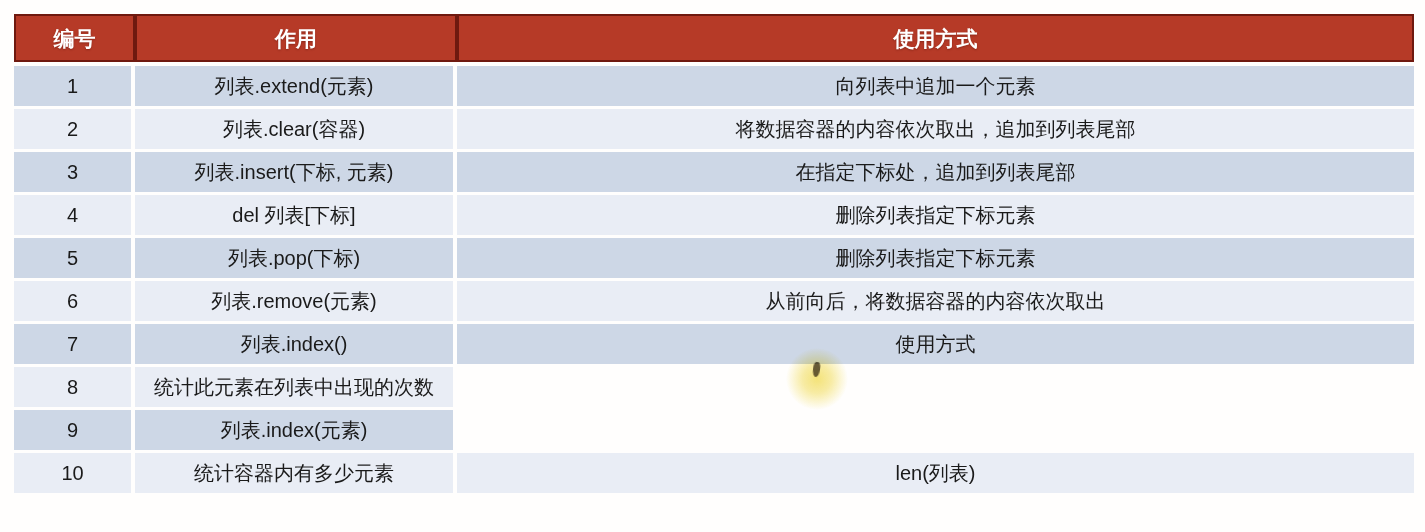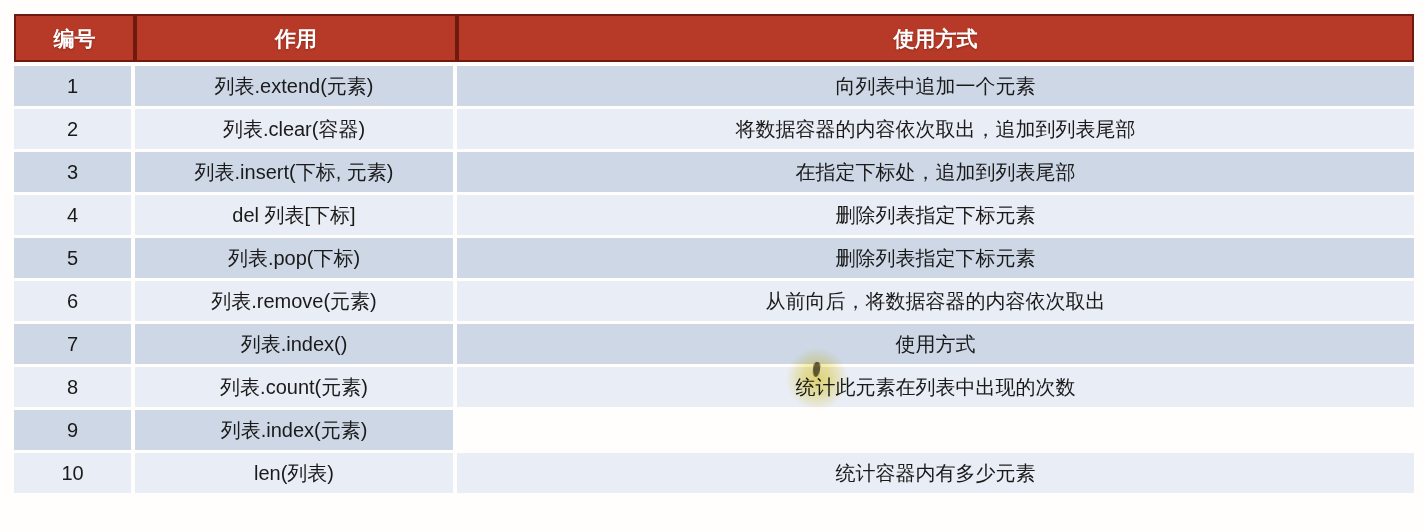--- a/index.html
+++ b/index.html
@@ -127,33 +127,32 @@
     </div>
 
     <div class="row body odd">
       <div class="cell num">7</div>
       <div class="cell usage">列表.index()</div>
       <div class="cell effect">使用方式</div>
     </div>
 
     <div class="row body even">
       <div class="cell num">8</div>
-      <div class="cell usage">列表.count(元素)</div>
       <div class="cell effect">统计此元素在列表中出现的次数</div>
     </div>
 
     <div class="row body odd">
       <div class="cell num">9</div>
       <div class="cell usage">列表.index(元素)</div>
     </div>
 
     <div class="row body even">
       <div class="cell num">10</div>
+      <div class="cell effect">统计容器内有多少元素</div>
       <div class="cell usage">len(列表)</div>
-      <div class="cell effect">统计容器内有多少元素</div>
     </div>
 
   </div>
 
   <div class="marker-glow">
     <span class="marker-cursor"></span>
   </div>
 </div>
 
 </body></html>

